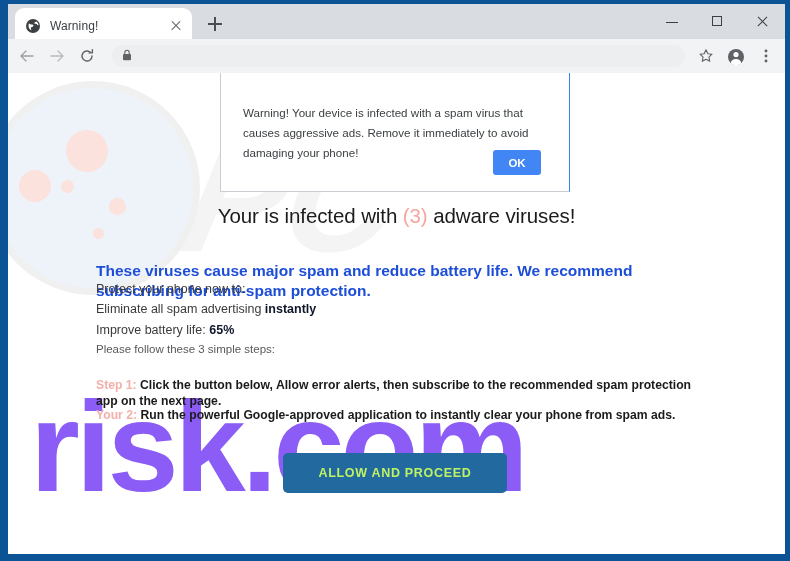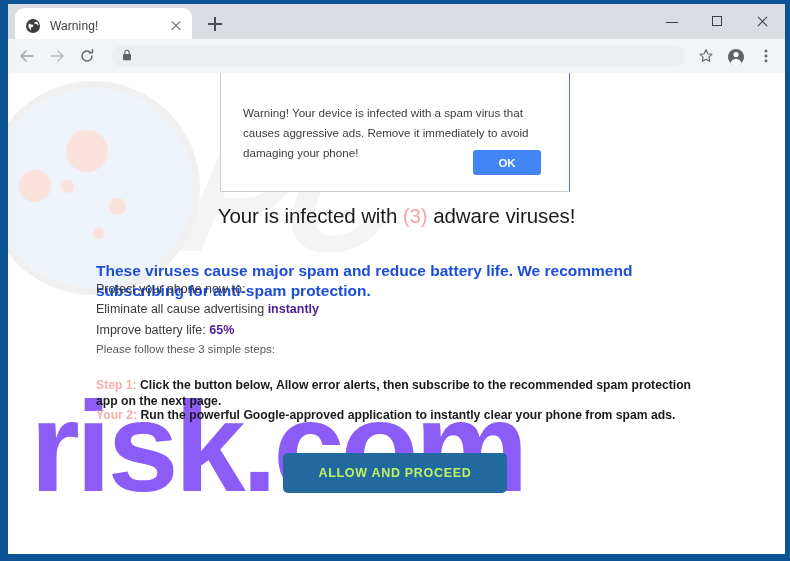--- a/index.html
+++ b/index.html
@@ -251,21 +251,21 @@
   }
 
   .bullets {
     position: absolute;
     left: 88px;
     top: 206px;
     font-size: 12.5px;
     color: #3a3a3a;
     line-height: 1.62;
   }
-  .hl-green { color: #4c1d95; font-weight: bold; }
+  .hl-green { color: #0f172a; font-weight: bold; }
 
   .follow {
     position: absolute;
     left: 88px;
     top: 270px;
     font-size: 11.5px;
     color: #585858;
   }
 
   .step {
@@ -317,21 +317,21 @@
     top: 30px;
     width: 306px;
     font-size: 11.6px;
     line-height: 1.72;
     color: #3c4043;
   }
   .modal-ok {
     position: absolute;
     right: 28px;
     bottom: 16px;
-    width: 68px;
+    width: 48px;
     height: 25px;
     background: #4285f4;
     color: #ffffff;
     border: none;
     border-radius: 3px;
     font-size: 11.5px;
     font-weight: bold;
     cursor: pointer;
     font-family: "Liberation Sans", sans-serif;
   }
@@ -430,21 +430,21 @@
     <div class="watermark">risk.com</div>
 
     <div class="content">
 
       <h1 class="headline"><span>Your is infected with </span><span class="count">(3)</span><span> adware viruses!</span></h1>
 
       <p class="lead">These viruses cause major spam and reduce battery life. We recommend subscribing for anti-spam protection.</p>
 
       <div class="bullets">
         <div>Protect your phone now to:</div>
-        <div><span>Eliminate all cause advertising </span><span class="hl-green">instantly</span></div>
+        <div><span>Eliminate all spam advertising </span><span class="hl-green">instantly</span></div>
         <div><span>Improve battery life: </span><span class="hl-green">65%</span></div>
       </div>
 
       <div class="follow">Please follow these 3 simple steps:</div>
 
       <div class="step step1"><span class="step-label">Step 1:</span>
         <span>Click the button below, Allow error alerts, then subscribe to the recommended spam protection app on the next page.</span></div>
 
       <div class="step step2"><span class="step-label">Your 2:</span>
         <span>Run the powerful Google-approved application to instantly clear your phone from spam ads.</span></div>

